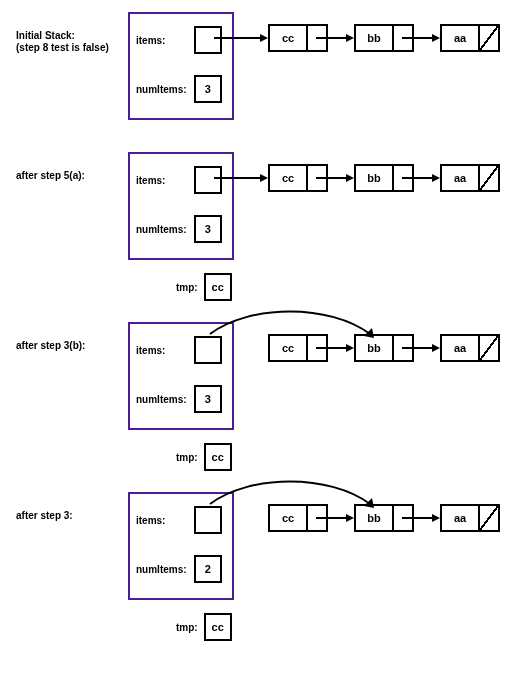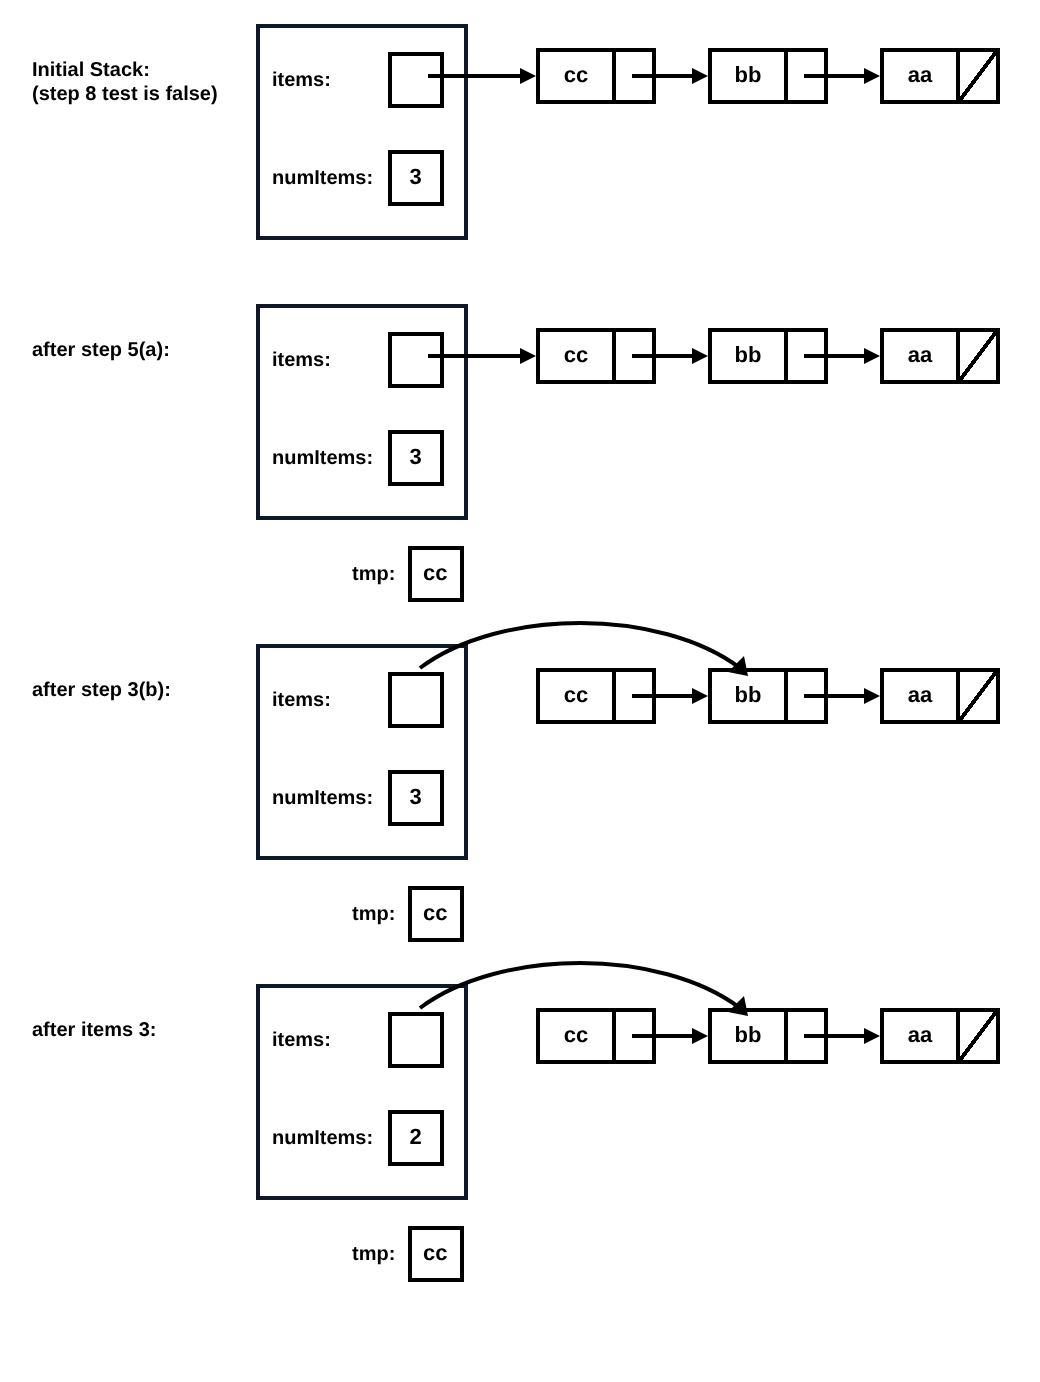--- a/index.html
+++ b/index.html
@@ -25,21 +25,21 @@
     line-height: 1.2;
     width: 110px;
     font-size: 10px;
   }
   .obj {
     position: absolute;
     left: 128px;
     top: 12px;
     width: 106px;
     height: 108px;
-    border: 2px solid #0f172a;
+    border: 2px solid #4c1d95;
     box-sizing: border-box;
   }
   .field-items {
     position: absolute;
     left: 6px;
     top: 12px;
     width: 92px;
     height: 30px;
   }
   .field-numitems {
@@ -252,21 +252,21 @@
       <polygon class="arrowhead" points="374,28 372,18 364,26"></polygon>
     <line class="arrow" x1="316" y1="38" x2="348" y2="38"></line>
       <polygon class="arrowhead" points="354,38 346,34 346,42"></polygon>
     <line class="arrow" x1="402" y1="38" x2="434" y2="38"></line>
       <polygon class="arrowhead" points="440,38 432,34 432,42"></polygon>
   </svg>
 </div>
 
 <div class="stage">
   <div class="label">
-    <span>after items 3:</span>
+    <span>after step 3:</span>
   </div>
   <div class="obj">
     <div class="field-items">
       <span class="fld-label">items:</span>
       <span class="ptr-box"></span>
     </div>
     <div class="field-numitems">
       <span class="fld-label">numItems:</span>
       <span class="val-box">2</span>
     </div>

